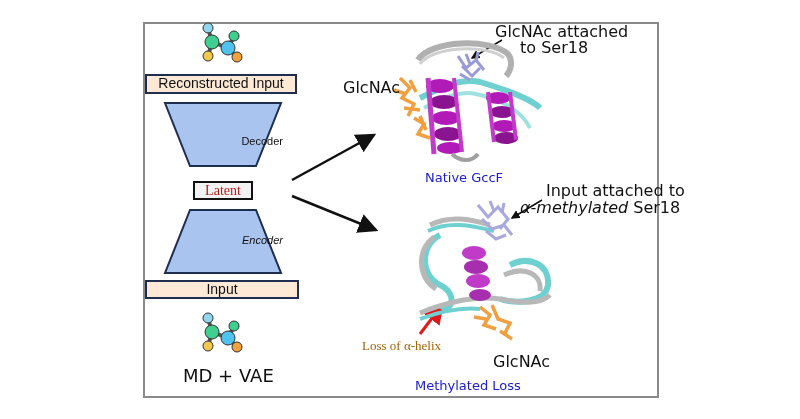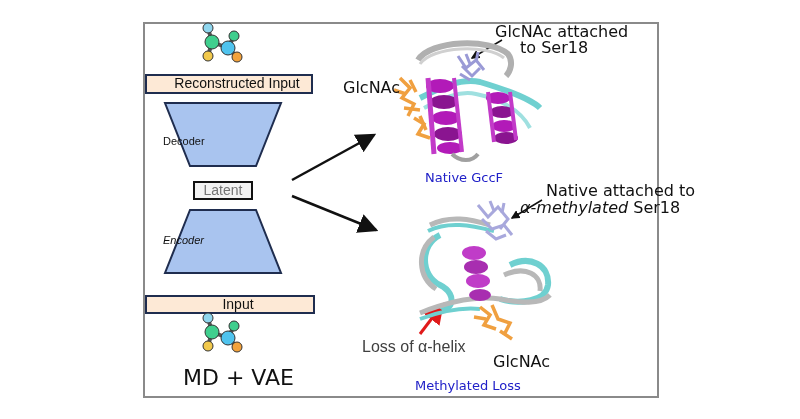--- a/index.html
+++ b/index.html
@@ -2,28 +2,28 @@
 <html><head>
 <meta charset="utf-8">
 <style>
   html, body { margin: 0; padding: 0; background: #ffffff; }
   body { width: 800px; height: 419px; position: relative; overflow: hidden;
          font-family: "Liberation Sans", sans-serif; }
   .frame { position: absolute; left: 143px; top: 22px; width: 512px; height: 372px;
            border: 2px solid #8a8a8a; box-sizing: content-box; }
   .io-bar { position: absolute; background: #fde9d6; border: 2px solid #1f2d4f;
             font-size: 14px; color: #111; text-align: center; line-height: 15px;
-            font-family: "Liberation Sans", sans-serif; padding-left: 16px; }
+            font-family: "Liberation Sans", sans-serif; }
   .latent { position: absolute; background: #f2f2f2; border: 2px solid #111;
-            font-size: 14px; color: #737373; text-align: center; line-height: 15px; }
-  .trap-label { position: absolute; font-size: 11px; color: #111; text-align: left; }
+            font-size: 14px; color: #b91c1c; text-align: center; line-height: 15px; font-family: Liberation Serif, serif; }
+  .trap-label { position: absolute; font-size: 11px; color: #111; text-align: right; }
   .caption { position: absolute; font-family: "DejaVu Sans", sans-serif; font-size: 16px; color: #111; }
   .blue-caption { position: absolute; font-family: "DejaVu Sans", sans-serif; font-size: 13px; color: #2020c8; }
-  .red-caption { position: absolute; font-family: Liberation Sans, sans-serif; font-size: 16px; color: #404040; }
-  .mdvae { position: absolute; font-family: "DejaVu Sans", sans-serif; font-size: 22px; color: #111; }
+  .red-caption { position: absolute; font-family: Liberation Serif, serif; font-size: 13px; color: #a16207; }
+  .mdvae { position: absolute; font-family: "DejaVu Sans", sans-serif; font-size: 18px; color: #111; }
   svg { position: absolute; overflow: visible; }
 </style>
 </head>
 <body>
 
 <div class="frame"></div>
 
 <svg width="60" height="50" style="left:190px;top:16px;" viewBox="0 0 60 50">
   <line x1="18" y1="12" x2="22" y2="26" stroke="#555" stroke-width="4"></line>
   <line x1="22" y1="26" x2="18" y2="40" stroke="#555" stroke-width="4"></line>
@@ -49,21 +49,21 @@
 
 <div class="latent" style="left:193px;top:181px;width:56px;height:15px;">
   <span>Latent</span>
 </div>
 
 <svg width="120" height="65" style="left:163px;top:209px;" viewBox="0 0 120 65">
   <polygon points="27,1 93,1 118,64 2,64" fill="#a9c4ef" stroke="#1f2d4f" stroke-width="2"></polygon>
 </svg>
 <div class="trap-label" style="left:163px;top:234px;width:120px;font-style:italic;">Encoder</div>
 
-<div class="io-bar" style="left:145px;top:295px;width:150px;height:15px;">
+<div class="io-bar" style="left:145px;top:280px;width:150px;height:15px;">
   <span>Input</span>
 </div>
 
 <svg width="60" height="50" style="left:190px;top:306px;" viewBox="0 0 60 50">
   <line x1="18" y1="12" x2="22" y2="26" stroke="#555" stroke-width="4"></line>
   <line x1="22" y1="26" x2="18" y2="40" stroke="#555" stroke-width="4"></line>
   <line x1="22" y1="26" x2="38" y2="32" stroke="#555" stroke-width="4"></line>
   <line x1="38" y1="32" x2="44" y2="20" stroke="#555" stroke-width="4"></line>
   <line x1="38" y1="32" x2="47" y2="41" stroke="#555" stroke-width="4"></line>
   <circle cx="18" cy="12" r="5" fill="#8fd6ee" stroke="#333" stroke-width="1"></circle>
@@ -167,19 +167,19 @@
     <path d="M90,6 L94,16 M104,8 L102,18 M86,36 L96,44 L106,40"></path>
   </g>
 
   <g stroke="#f0a040" stroke-width="3.5" fill="none">
     <path d="M80,112 L90,120 L84,130 L96,134"></path>
     <path d="M92,110 L98,124 L110,128 L104,140"></path>
     <path d="M74,122 L86,124 M100,136 L112,144"></path>
   </g>
 </svg>
 
-<div class="caption" style="left:546px;top:181px;">Native attached to</div>
+<div class="caption" style="left:546px;top:181px;">Input attached to</div>
 <div class="caption" style="left:520px;top:198px;">
   <i>α-methylated</i><span> Ser18</span>
 </div>
 <div class="red-caption" style="left:362px;top:338px;">Loss of α-helix</div>
 <div class="caption" style="left:493px;top:352px;">GlcNAc</div>
 <div class="blue-caption" style="left:415px;top:378px;">Methylated Loss</div>
 
 </body></html>

